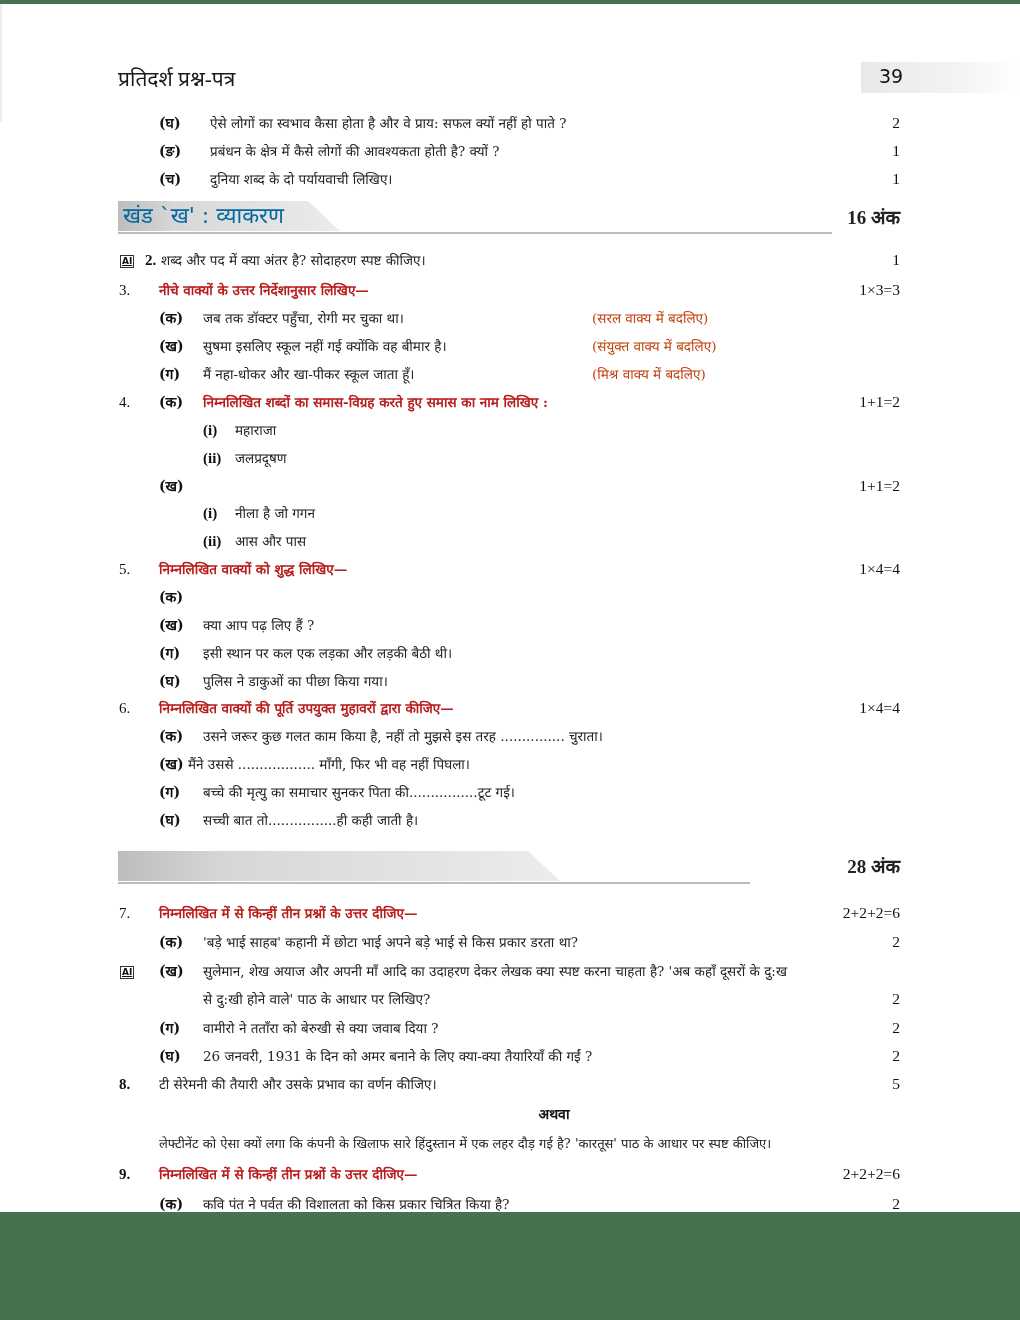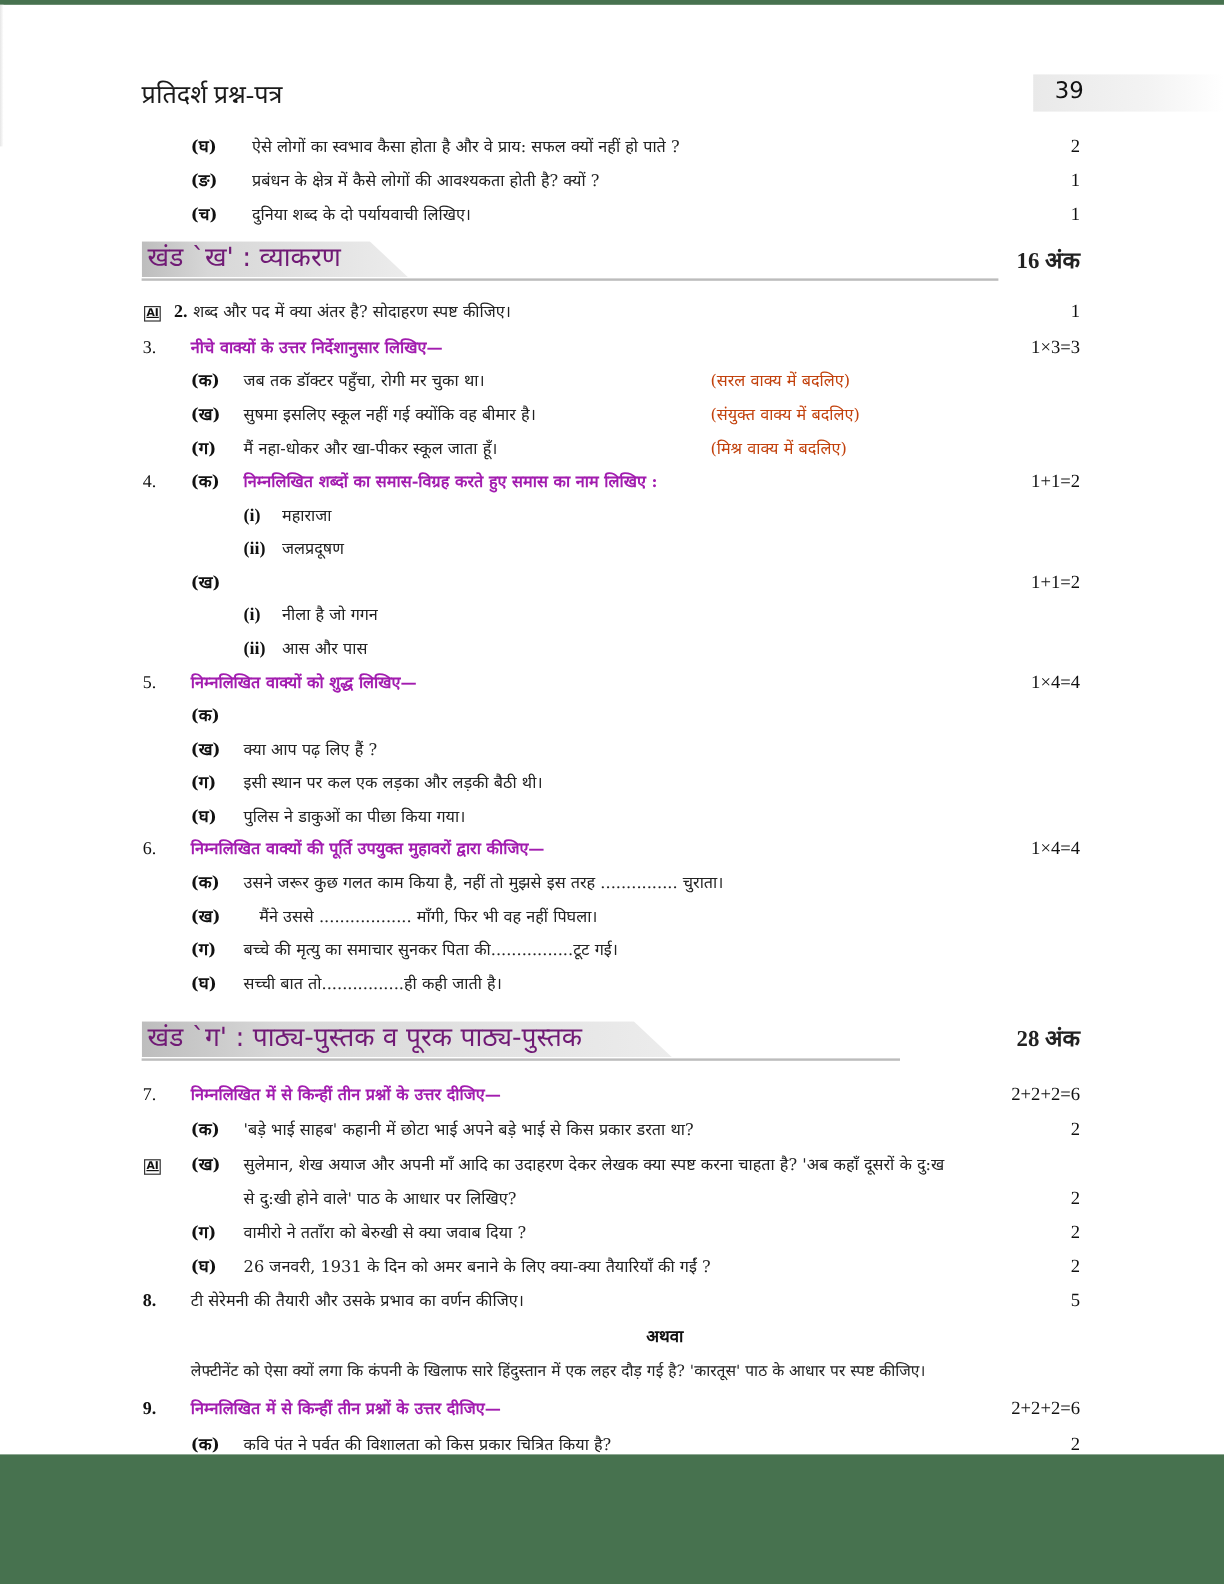--- a/index.html
+++ b/index.html
@@ -23,42 +23,42 @@
   }
   .page-num {
     position: absolute; left: 18px; top: 3px;
     font-family: "DejaVu Sans", sans-serif; font-size: 19px; color: #111;
   }
 
   .row { position: absolute; left: 0; width: 1020px; height: 26px; font-size: 14px; line-height: 26px; }
   .qno { position: absolute; left: 119px; font-family: "Liberation Serif", serif; font-size: 15px; }
   .lbl { position: absolute; font-weight: bold; font-size: 14px; }
   .txt { position: absolute; font-size: 13.5px; white-space: nowrap; color: #222; }
-  .txt.bold { font-weight: bold; color: #a21caf; text-align: right; }
+  .txt.bold { font-weight: bold; color: #b91c1c; text-align: right; }
   .marks { position: absolute; right: 120px; font-family: "Liberation Serif", serif; font-size: 15.5px; text-align: right; }
   .hint { position: absolute; left: 592px; font-size: 13.5px; white-space: nowrap; color: #c2410c; }
   .roman { position: absolute; left: 203px; font-family: "Liberation Serif", serif; font-weight: bold; font-size: 15px; }
 
   .ai-badge {
     position: absolute; left: 120px; display: inline-block;
     border: 1px solid #333; font-family: "DejaVu Sans", sans-serif;
     font-size: 9px; font-weight: bold; line-height: 11px; padding: 0 1px; top: 8px;
     text-decoration: underline;
   }
 
   .section {
     position: absolute; left: 118px; height: 32px;
   }
   .section-bg {
     position: absolute; left: 0; top: 0; height: 30px;
     background: linear-gradient(to right, #bdbdbd 0%, #d7d7d7 25%, #ececec 100%);
   }
   .section-title {
     position: absolute; left: 5px; top: 0; line-height: 30px;
-    font-family: "DejaVu Sans", sans-serif; font-size: 22px; color: #701a75; white-space: nowrap;
+    font-family: "DejaVu Sans", sans-serif; font-size: 22px; color: #0369a1; white-space: nowrap;
   }
   .section-line { position: absolute; left: 0; top: 31px; height: 2px; background: #bcbcbc; }
   .section-marks {
     position: absolute; right: 120px; font-family: "Liberation Serif", serif; font-size: 19px; font-weight: bold; color: #222;
   }
   .center { position: absolute; left: 0; width: 1020px; text-align: center; font-weight: bold; font-size: 14px; }
 </style>
 </head>
 <body>
 
@@ -175,34 +175,33 @@
   <span class="qno">6.</span>
   <span class="txt bold" style="left:159px">निम्नलिखित वाक्यों की पूर्ति उपयुक्त मुहावरों द्वारा कीजिए—</span>
   <span class="marks">1×4=4</span>
 </div>
 <div class="row" style="top:723px">
   <span class="lbl" style="left:159px">(क)</span>
   <span class="txt" style="left:203px">उसने जरूर कुछ गलत काम किया है, नहीं तो मुझसे इस तरह ............... चुराता।</span>
 </div>
 <div class="row" style="top:751px">
   <span class="lbl" style="left:159px">(ख)</span>
-  <span class="txt" style="left:216px">मैंने उससे .................. माँगी, फिर भी वह नहीं पिघला।</span>
+  <span class="txt" style="left:188px">मैंने उससे .................. माँगी, फिर भी वह नहीं पिघला।</span>
 </div>
 <div class="row" style="top:779px">
   <span class="lbl" style="left:159px">(ग)</span>
   <span class="txt" style="left:203px">बच्चे की मृत्यु का समाचार सुनकर पिता की................टूट गई।</span>
 </div>
 <div class="row" style="top:807px">
   <span class="lbl" style="left:159px">(घ)</span>
   <span class="txt" style="left:203px">सच्ची बात तो................ही कही जाती है।</span>
 </div>
 
 <div class="section" style="top:851px; width:632px;">
   <div class="section-bg" style="width:442px; clip-path: polygon(0 0, 410px 0, 442px 100%, 0 100%);"></div>
-  <div class="section-title">खंड `ग' : पाठ्य-पुस्तक व पूरक पाठ्य-पुस्तक</div>
   <div class="section-line" style="width:632px"></div>
 </div>
 <div class="row" style="top:852px; height:30px; line-height:30px;">
   <span class="section-marks">28 अंक</span>
 </div>
 
 <div class="row" style="top:900px">
   <span class="qno">7.</span>
   <span class="txt bold" style="left:159px">निम्नलिखित में से किन्हीं तीन प्रश्नों के उत्तर दीजिए—</span>
   <span class="marks">2+2+2=6</span>

